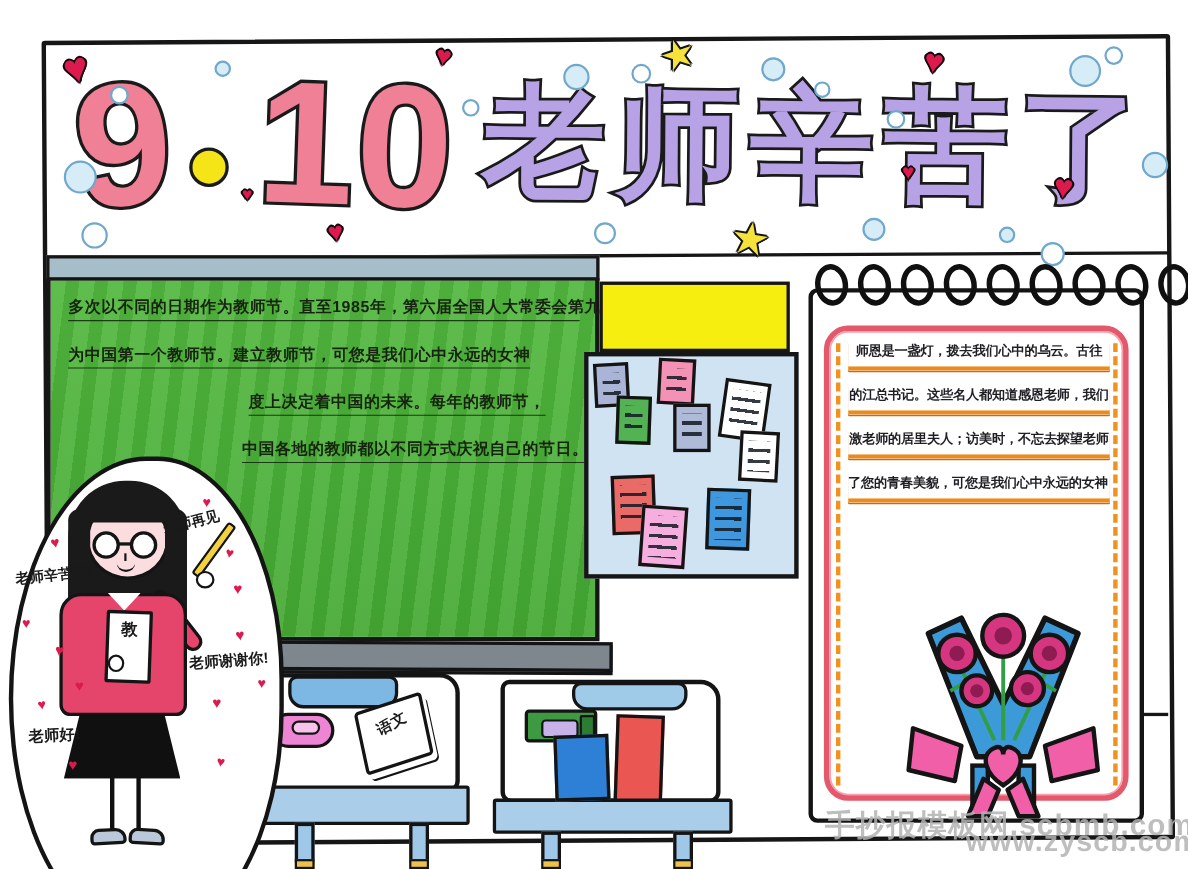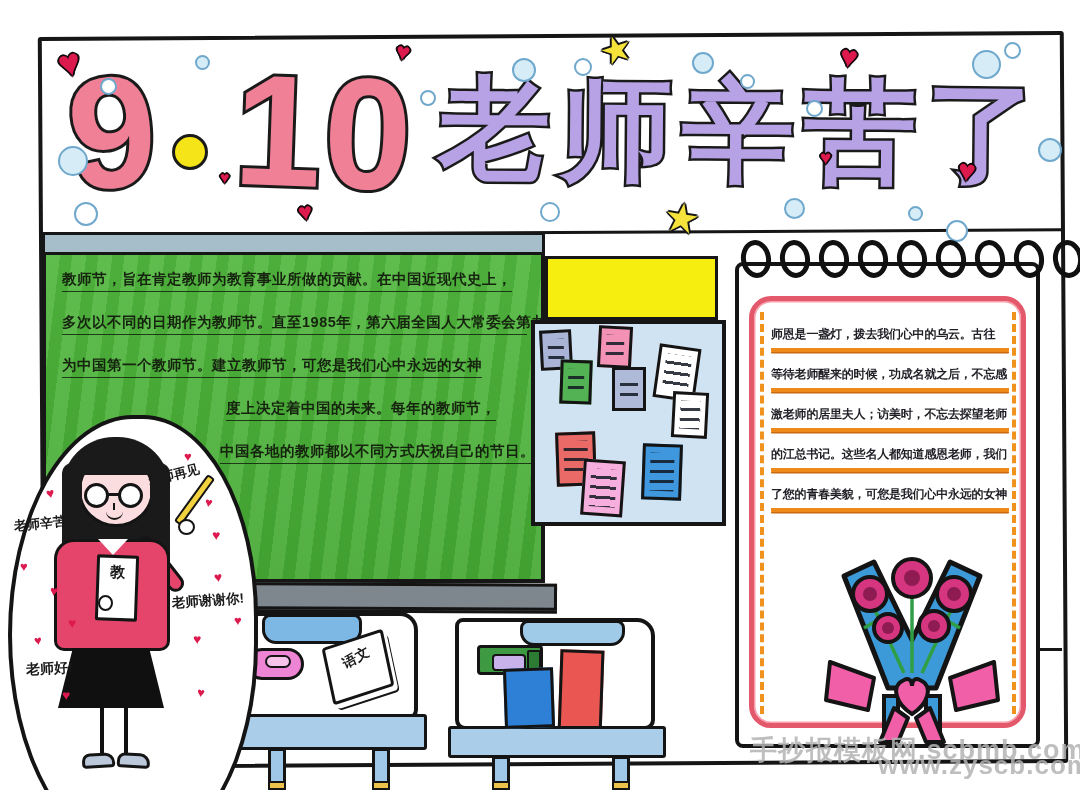--- a/index.html
+++ b/index.html
@@ -159,21 +159,21 @@
   #notebook-page{left:735px;top:262px;width:305px;height:486px;background:#ffffff;
     border:4px solid #141414;border-radius:8px;box-sizing:border-box;z-index:2;}
   #spiral-row{left:741px;top:240px;width:300px;height:34px;display:flex;gap:9px;z-index:3;}
   .ring{width:20px;height:28px;border:5px solid #101010;border-radius:50%;
     transform:rotate(-8deg);background:transparent;flex:none;}
   #notebook-frame{left:749px;top:296px;width:277px;height:432px;
     border:5px solid #e4586c;border-radius:22px;box-sizing:border-box;z-index:2;
     box-shadow:inset 0 0 0 1.5px #f8a0ac;}
   #notebook-dashes{left:760px;top:312px;width:256px;height:402px;z-index:2;
     border-left:4px dashed #f0921e;border-right:4px dashed #f0921e;box-sizing:border-box;}
-  #notebook-text{left:771px;top:326px;width:238px;z-index:3;}
+  #notebook-text{left:771px;top:311px;width:238px;z-index:3;text-align:center;}
   .nb-line{font-size:12px;font-weight:700;color:#1e1e24;letter-spacing:-.2px;
     white-space:nowrap;overflow:hidden;padding-bottom:5px;margin-bottom:14px;
     border-bottom:4px solid #ee8a1a;box-shadow:0 1.5px 0 #c96a10;border-radius:1px;}
   #bouquet{left:812px;top:548px;z-index:3;}
   
   #watermark{left:750px;top:726px;z-index:7;color:#b3b3b3;opacity:.85;font-weight:700;}
   #watermark-cn{position:absolute;left:0;top:6px;font-size:27px;letter-spacing:1px;white-space:nowrap;}
   #watermark-en{position:absolute;left:128px;top:24px;font-size:26px;letter-spacing:1px;white-space:nowrap;}
 </style>
 </head>
@@ -215,21 +215,20 @@
   <div class="bubble" style="left:806px;top:100px;width:13px;height:13px"></div>
   <div class="bubble fill" style="left:972px;top:50px;width:25px;height:25px"></div>
   <div class="bubble" style="left:1004px;top:42px;width:13px;height:13px"></div>
   <div class="bubble fill" style="left:1038px;top:138px;width:20px;height:20px"></div>
   <div class="bubble" style="left:946px;top:220px;width:18px;height:18px"></div>
   <div class="bubble fill" style="left:908px;top:206px;width:11px;height:11px"></div>
 
   <div class="abs" id="chalk-frame-top"></div>
   <div class="abs" id="chalkboard"></div>
   <div class="abs" id="chalk-text">
-    <div class="cb-line">教师节，旨在肯定教师为教育事业所做的贡献。在中国近现代史上，</div>
     <div class="cb-line">多次以不同的日期作为教师节。直至1985年，第六届全国人大常委会第九次会</div>
     <div class="cb-line">为中国第一个教师节。建立教师节，可您是我们心中永远的女神</div>
     <div class="cb-line cb-ind6">度上决定着中国的未来。每年的教师节，</div>
     <div class="cb-line cb-ind7">中国各地的教师都以不同方式庆祝自己的节日。</div>
   </div>
   <div class="abs" id="chalk-tray"></div>
 
   <div class="abs" id="bulletin-banner"></div>
   <div class="abs" id="bulletin-board"></div>
   <div class="note" style="left: 540px; top: 330px; width: 32px; height: 40px; transform: rotate(-3deg); background: rgb(169, 180, 214);">
@@ -344,23 +343,22 @@
     <div class="ring"></div>
     <div class="ring"></div>
     <div class="ring"></div>
     <div class="ring"></div>
 
   </div>
   <div class="abs" id="notebook-frame"></div>
   <div class="abs" id="notebook-dashes"></div>
   <div class="abs" id="notebook-text">
     <div class="nb-line">师恩是一盏灯，拨去我们心中的乌云。古往</div>
-    <div class="nb-line">等待老师醒来的时候，功成名就之后，不忘感</div>
+    <div class="nb-line">的江总书记。这些名人都知道感恩老师，我们</div>
     <div class="nb-line">激老师的居里夫人；访美时，不忘去探望老师</div>
-    <div class="nb-line">的江总书记。这些名人都知道感恩老师，我们</div>
     <div class="nb-line">了您的青春美貌，可您是我们心中永远的女神！</div>
   </div>
 
   <svg class="abs" id="bouquet" width="200" height="198" viewBox="0 0 200 198">
     <path d="M32 28 L76 140 L124 140 L168 28 L138 14 L100 92 L62 14 Z" fill="#3d9ad8" stroke="#141414" stroke-width="5" stroke-linejoin="round"></path>
     <rect x="72" y="148" width="14" height="40" fill="#3d9ad8" stroke="#141414" stroke-width="4"></rect>
     <rect x="114" y="148" width="14" height="40" fill="#3d9ad8" stroke="#141414" stroke-width="4"></rect>
     <g stroke="#2f9e44" stroke-width="3.5">
       <line x1="62" y1="60" x2="92" y2="125"></line>
         <line x1="100" y1="48" x2="100" y2="125"></line>

